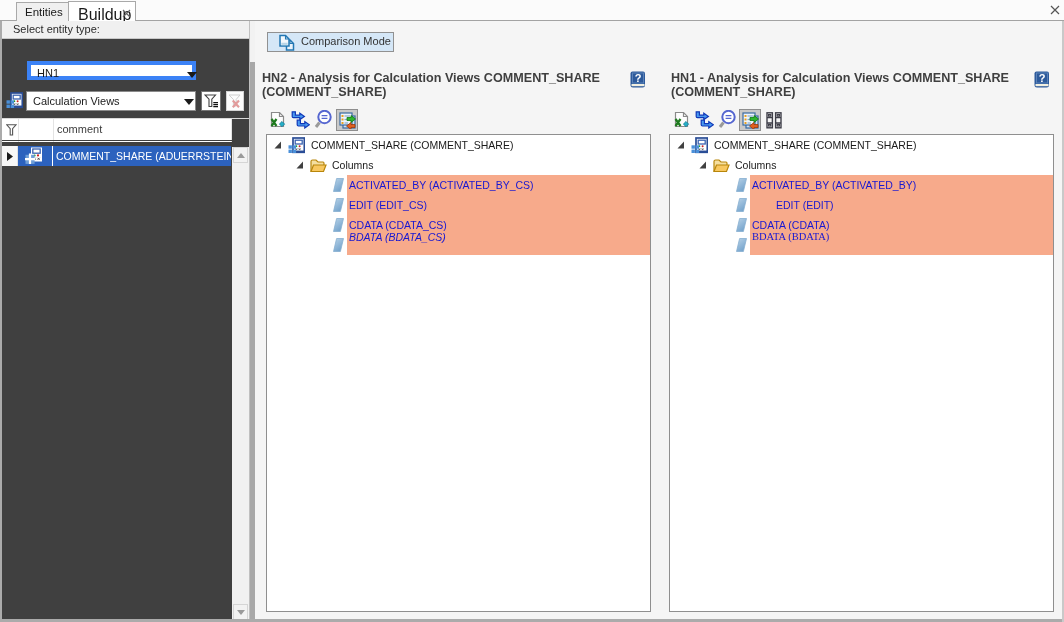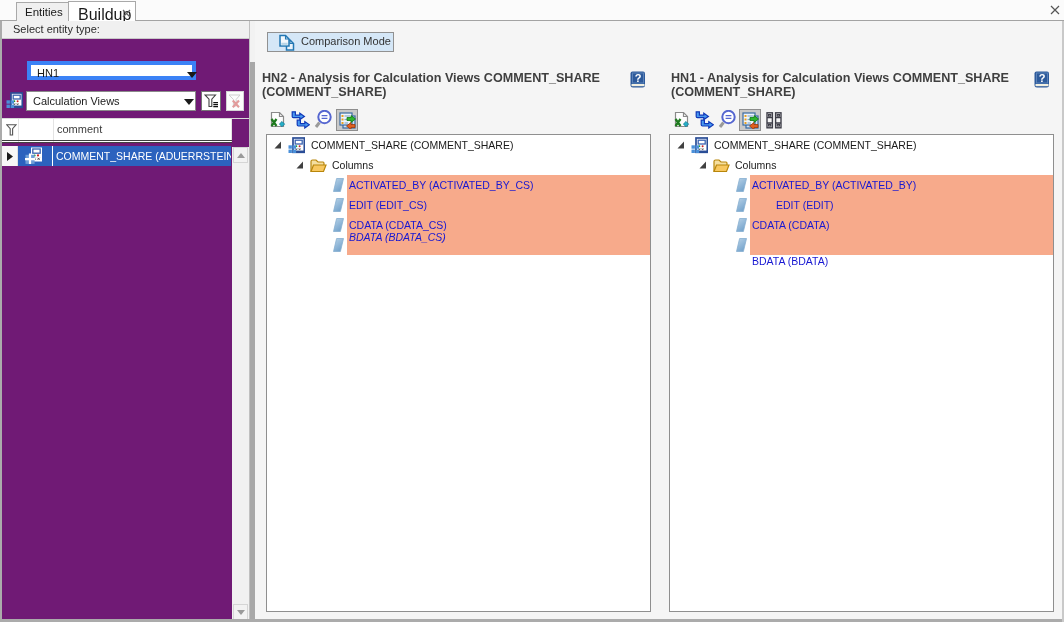--- a/index.html
+++ b/index.html
@@ -27,21 +27,21 @@
     <svg class="abs" style="left:53px;top:7px;" width="9" height="9">
         <path d="M1 1 L8 8 M8 1 L1 8" stroke="#666" stroke-width="1.1"></path>
       </svg>
   </div>
   
   <svg class="abs" style="left:1050px;top:5px;" width="10" height="10">
       <path d="M1 1 L9 9 M9 1 L1 9" stroke="#555" stroke-width="1.2"></path>
     </svg>
 
   
-  <div class="abs" style="left:0;top:21px;width:251px;height:598px;background:#701a75;">
+  <div class="abs" style="left:0;top:21px;width:251px;height:598px;background:#404040;">
 
     <div class="abs" style="left:2px;top:0;width:249px;height:17px;background:#f0f0f0;border-bottom:1px solid #c9c9c9;">
       <span class="abs" style="left:11px;top:2px;color:#2a2a2a;">Select entity type:</span>
     </div>
 
     <div class="abs" style="left:27px;top:40px;width:169px;height:19px;background:#fff;border:4px solid #3b82f6;box-sizing:border-box;text-align:center;">
       <span class="abs" style="left:6px;top:2px;">HN1</span>
       <svg class="abs" style="left:156px;top:7px;" width="11" height="7">
           <polygon points="0,0 10,0 5,6" fill="#1a1a1a"></polygon>
         </svg>
@@ -377,21 +377,21 @@
     <span class="abs" style="left:82px;top:84px;color:#1717d2;">CDATA (CDATA)</span>
     <svg class="abs" style="left:66px;top:103px;" width="11" height="14">
         <defs>
           <linearGradient id="pg" x1="0" y1="0" x2="0.6" y2="1">
             <stop offset="0" stop-color="#b9d3e8"></stop>
             <stop offset="1" stop-color="#74a3cc"></stop>
           </linearGradient>
         </defs>
         <polygon points="3.6,0.5 10.5,0.5 7.4,13.5 0.5,13.5" fill="url(#pg)" stroke="#86aed0" stroke-width="0.8"></polygon>
       </svg>
-    <span class="abs" style="left:82px;top:120px;color:#1717d2;">BDATA (BDATA)</span>
+    <span class="abs" style="left:82px;top:96px;color:#1717d2;font-family:Liberation Serif, serif;">BDATA (BDATA)</span>
   </div>
 
   
   <div class="abs" style="left:0;top:21px;width:2px;height:601px;background:#ababab;"></div>
   <div class="abs" style="left:0;top:619px;width:1064px;height:3px;background:#ababab;"></div>
   <div class="abs" style="left:1062px;top:21px;width:2px;height:601px;background:#c9c9c9;"></div>
 
 </div>
 
 </body></html>

